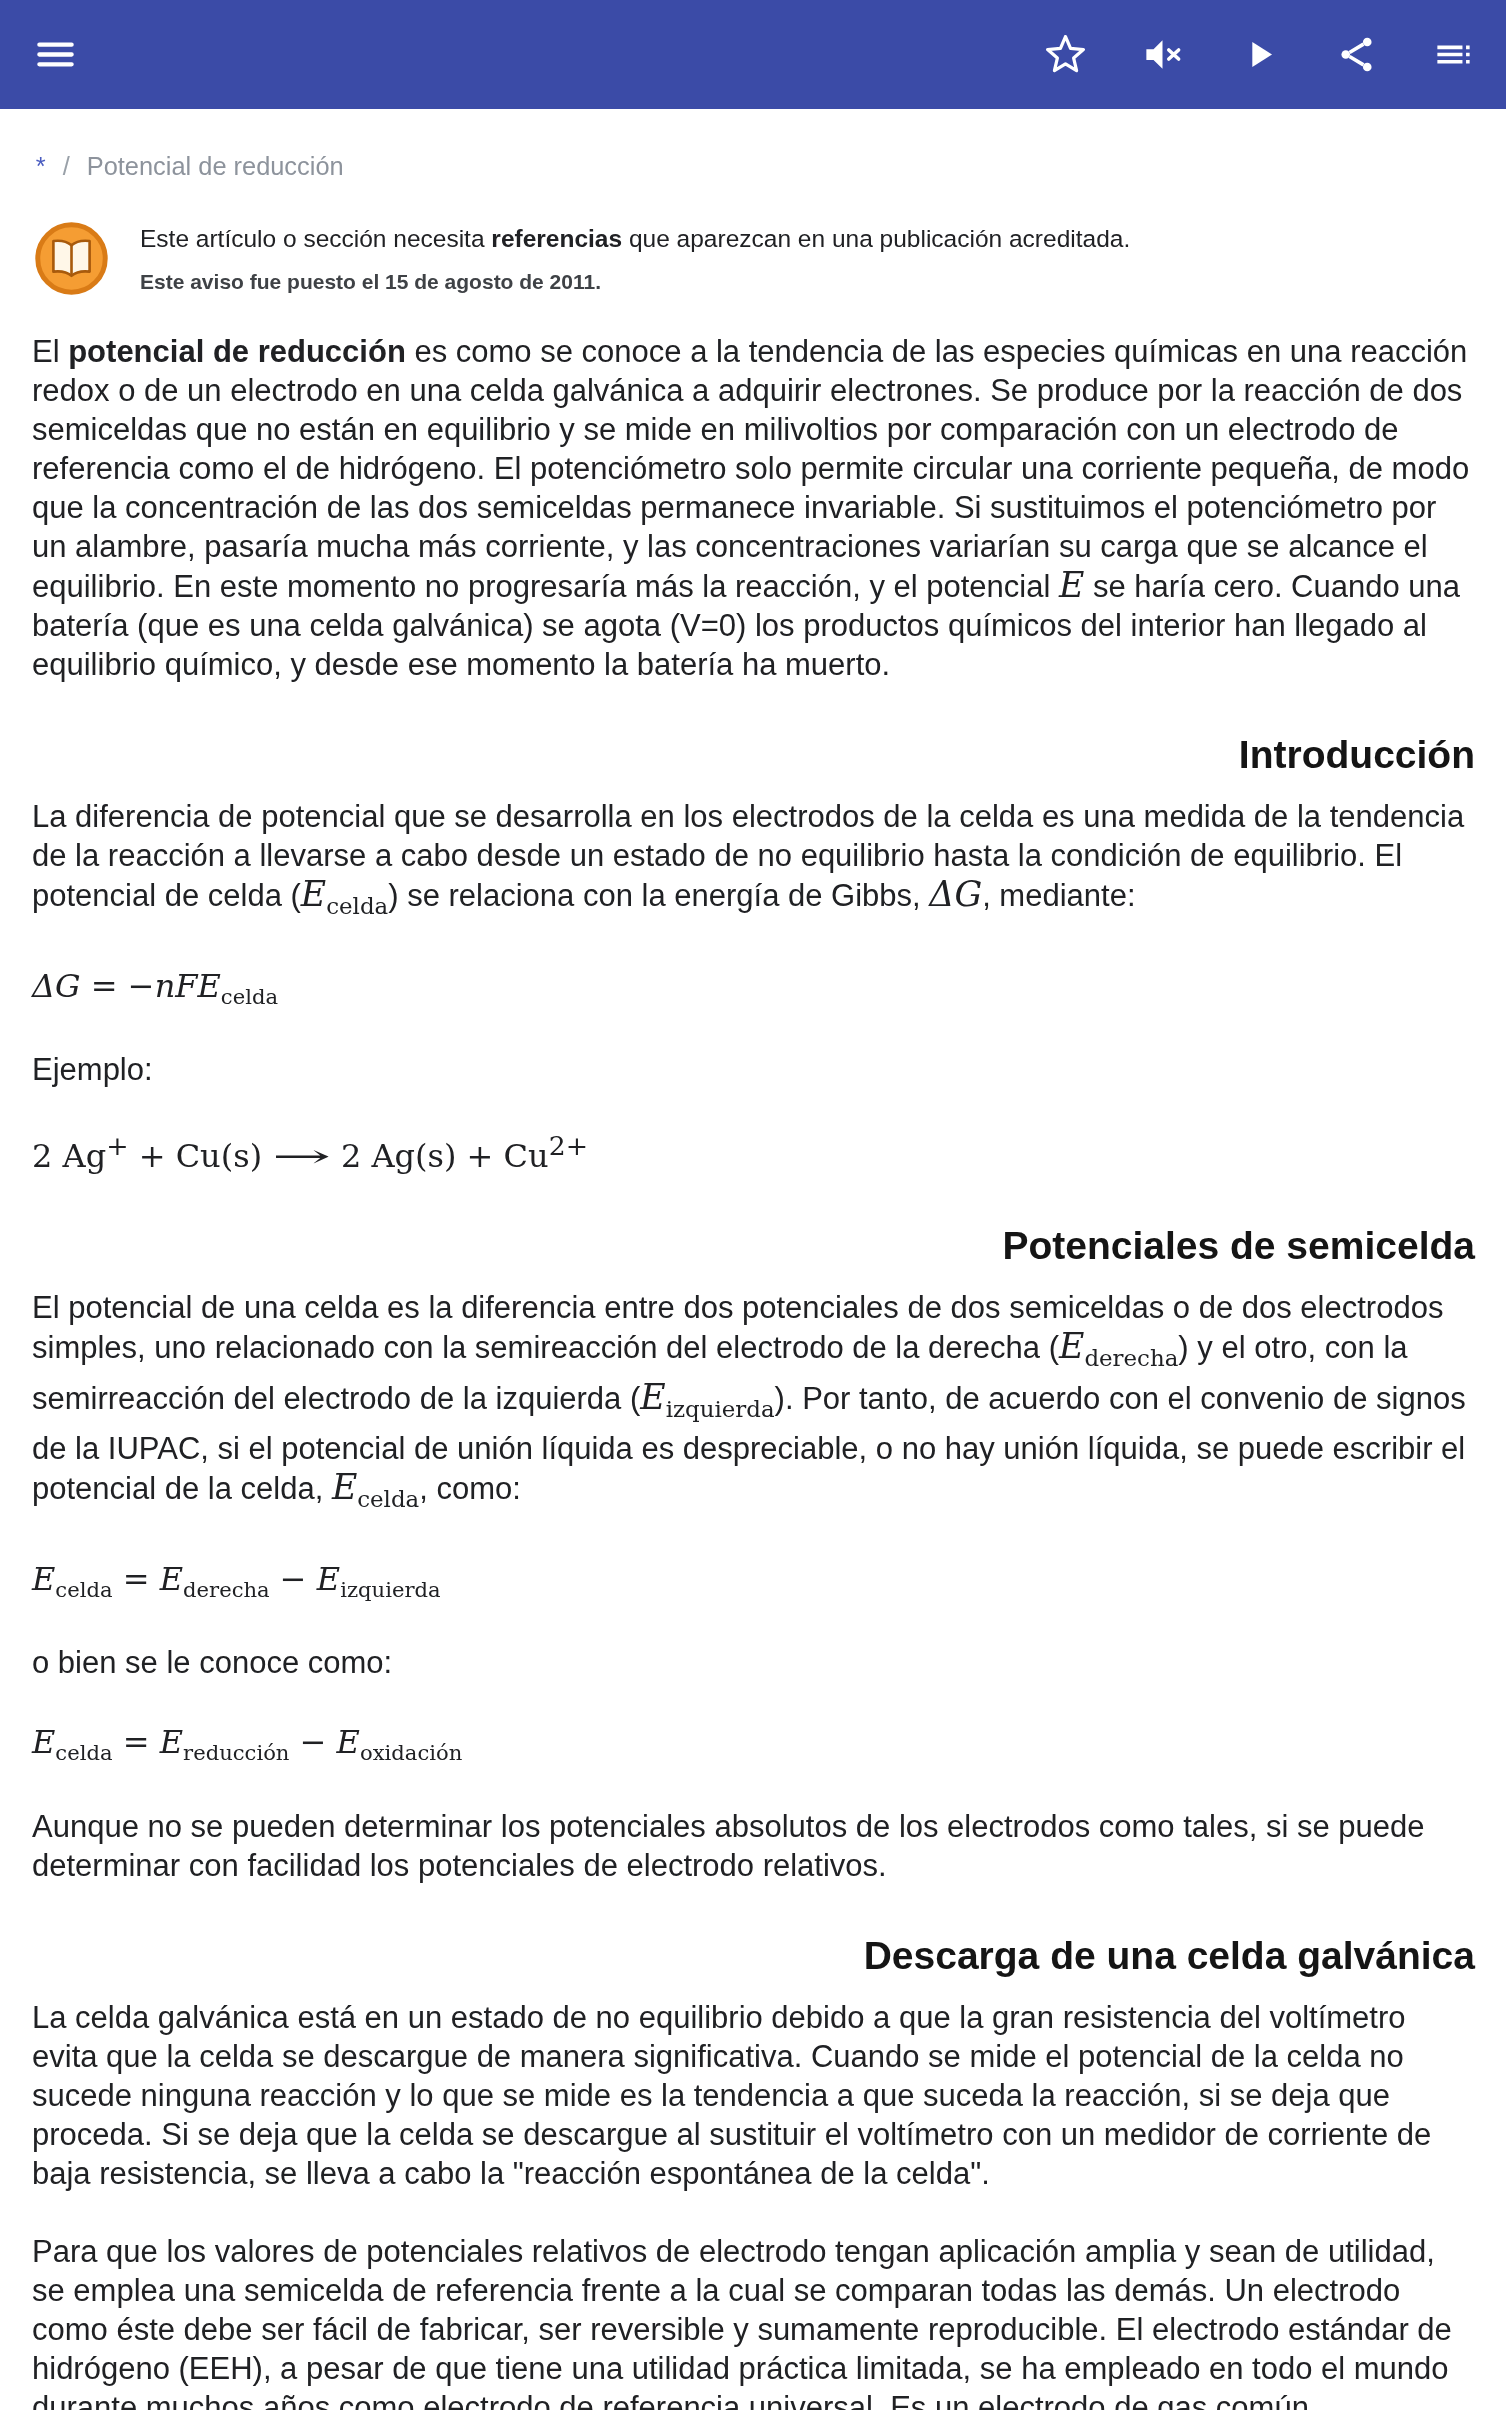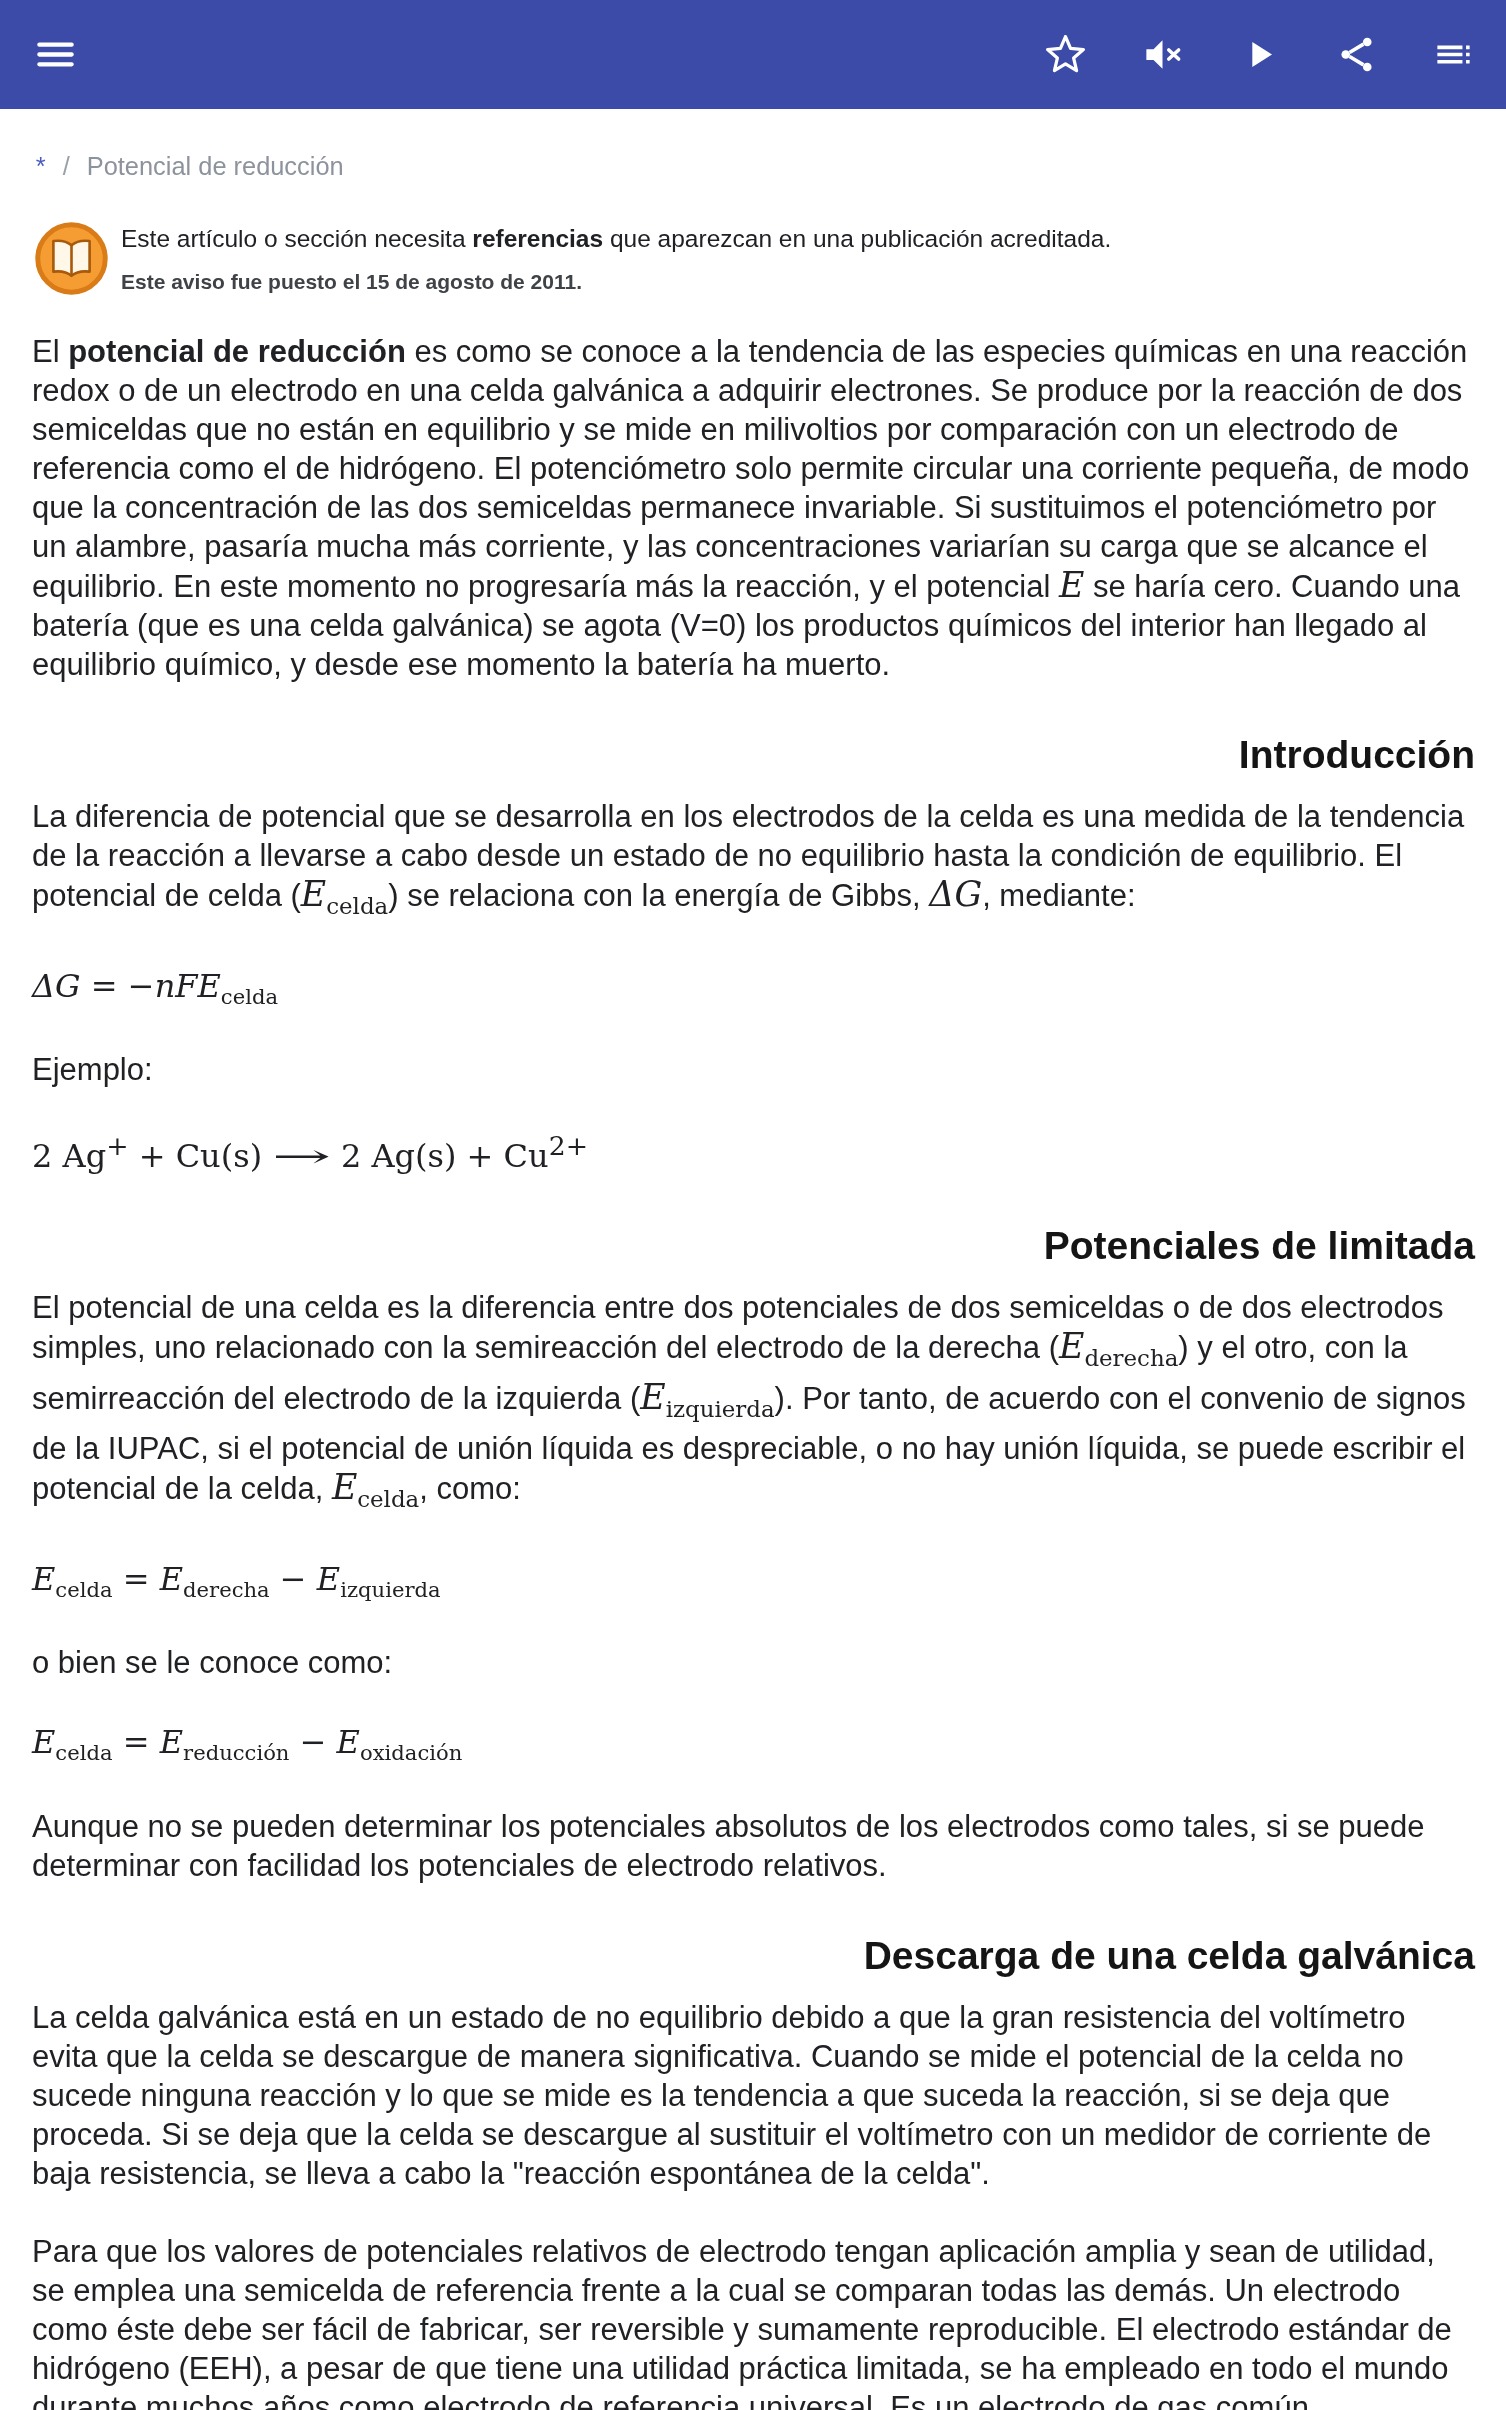--- a/index.html
+++ b/index.html
@@ -18,21 +18,21 @@
   }
   .appbar-actions { margin-left: auto; display: flex; align-items: center; gap: 43px; }
   .icon-btn { background: none; border: none; padding: 5.6px; margin: 0; display: flex; cursor: pointer; }
   .icon-btn svg { width: 43px; height: 43px; display: block; }
   
   .content { padding: 0 32px; }
   .breadcrumb { margin: 43px 0 0 3.8px; display: flex; align-items: baseline; gap: 17px; font-size: 25.4px; }
   .crumb-home { color: #4A5CC0; text-decoration: none; font-weight: 400; }
   .crumb-sep { color: #99A0A8; }
   .crumb-title { color: #8D939C; }
-  .notice { display: flex; align-items: center; gap: 10px; margin: 38px 0 34px 0; }
+  .notice { display: flex; align-items: center; gap: 29px; margin: 38px 0 34px 0; }
   .notice-icon svg { width: 79px; height: 79px; display: block; }
   .notice-text .l1 { font-size: 24.5px; line-height: 34px; color: #202124; }
   .notice-text .l2 { font-size: 21px; line-height: 28px; color: #3F4246; margin-top: 12px; font-weight: bold; }
   p.body { font-size: 31px; line-height: 39px; margin: 0 0 39px 0; color: #202124; }
   h2.sec { font-size: 39px; line-height: 47px; font-weight: 700; color: #151515; margin: 47px 0 19px 0; text-align: right; }
   .subline { font-size: 24.5px; line-height: 36px; margin: 0 0 43px 0; color: #202124; }
   .math-display {
     font-family: "DejaVu Serif", "Liberation Serif", serif;
     font-size: 32px; color: #202124; margin: 41px 0;
   }
@@ -112,21 +112,21 @@
 
     <h2 class="sec">Introducción</h2>
     <p class="body"><span>La diferencia de potencial que se desarrolla en los electrodos de la celda es una medida de la tendencia de la reacción a llevarse a cabo desde un estado de no equilibrio hasta la condición de equilibrio. El potencial de celda (</span><span class="imath"><span class="mvar">E</span><sub>celda</sub></span><span>) se relaciona con la energía de Gibbs, </span><span class="imath mvar">ΔG</span><span>, mediante:</span></p>
 
     <div class="math-display"><span class="mvar">ΔG</span><span> = −</span><span class="mvar">nFE</span><sub>celda</sub></div>
 
     <p class="body">Ejemplo:</p>
 
     <div class="math-display"><span>2 Ag</span><sup>+</sup><span> + Cu(s)</span><span class="longarrow">→</span><span>2 Ag(s) + Cu</span><sup>2+</sup></div>
 
-    <h2 class="sec">Potenciales de limitada</h2>
+    <h2 class="sec">Potenciales de semicelda</h2>
     <p class="body"><span>El potencial de una celda es la diferencia entre dos potenciales de dos semiceldas o de dos electrodos simples, uno relacionado con la semireacción del electrodo de la derecha (</span><span class="imath"><span class="mvar">E</span><sub>derecha</sub></span><span>) y el otro, con la semirreacción del electrodo de la izquierda (</span><span class="imath"><span class="mvar">E</span><sub>izquierda</sub></span><span>). Por tanto, de acuerdo con el convenio de signos de la IUPAC, si el potencial de unión líquida es despreciable, o no hay unión líquida, se puede escribir el potencial de la celda, </span><span class="imath"><span class="mvar">E</span><sub>celda</sub></span><span>, como:</span></p>
 
     <div class="math-display"><span class="mvar">E</span><sub>celda</sub><span> = </span><span class="mvar">E</span><sub>derecha</sub><span> − </span><span class="mvar">E</span><sub>izquierda</sub></div>
 
     <p class="body">o bien se le conoce como:</p>
 
     <div class="math-display"><span class="mvar">E</span><sub>celda</sub><span> = </span><span class="mvar">E</span><sub>reducción</sub><span> − </span><span class="mvar">E</span><sub>oxidación</sub></div>
 
     <p class="body">Aunque no se pueden determinar los potenciales absolutos de los electrodos como tales, si se puede determinar con facilidad los potenciales de electrodo relativos.</p>
 

